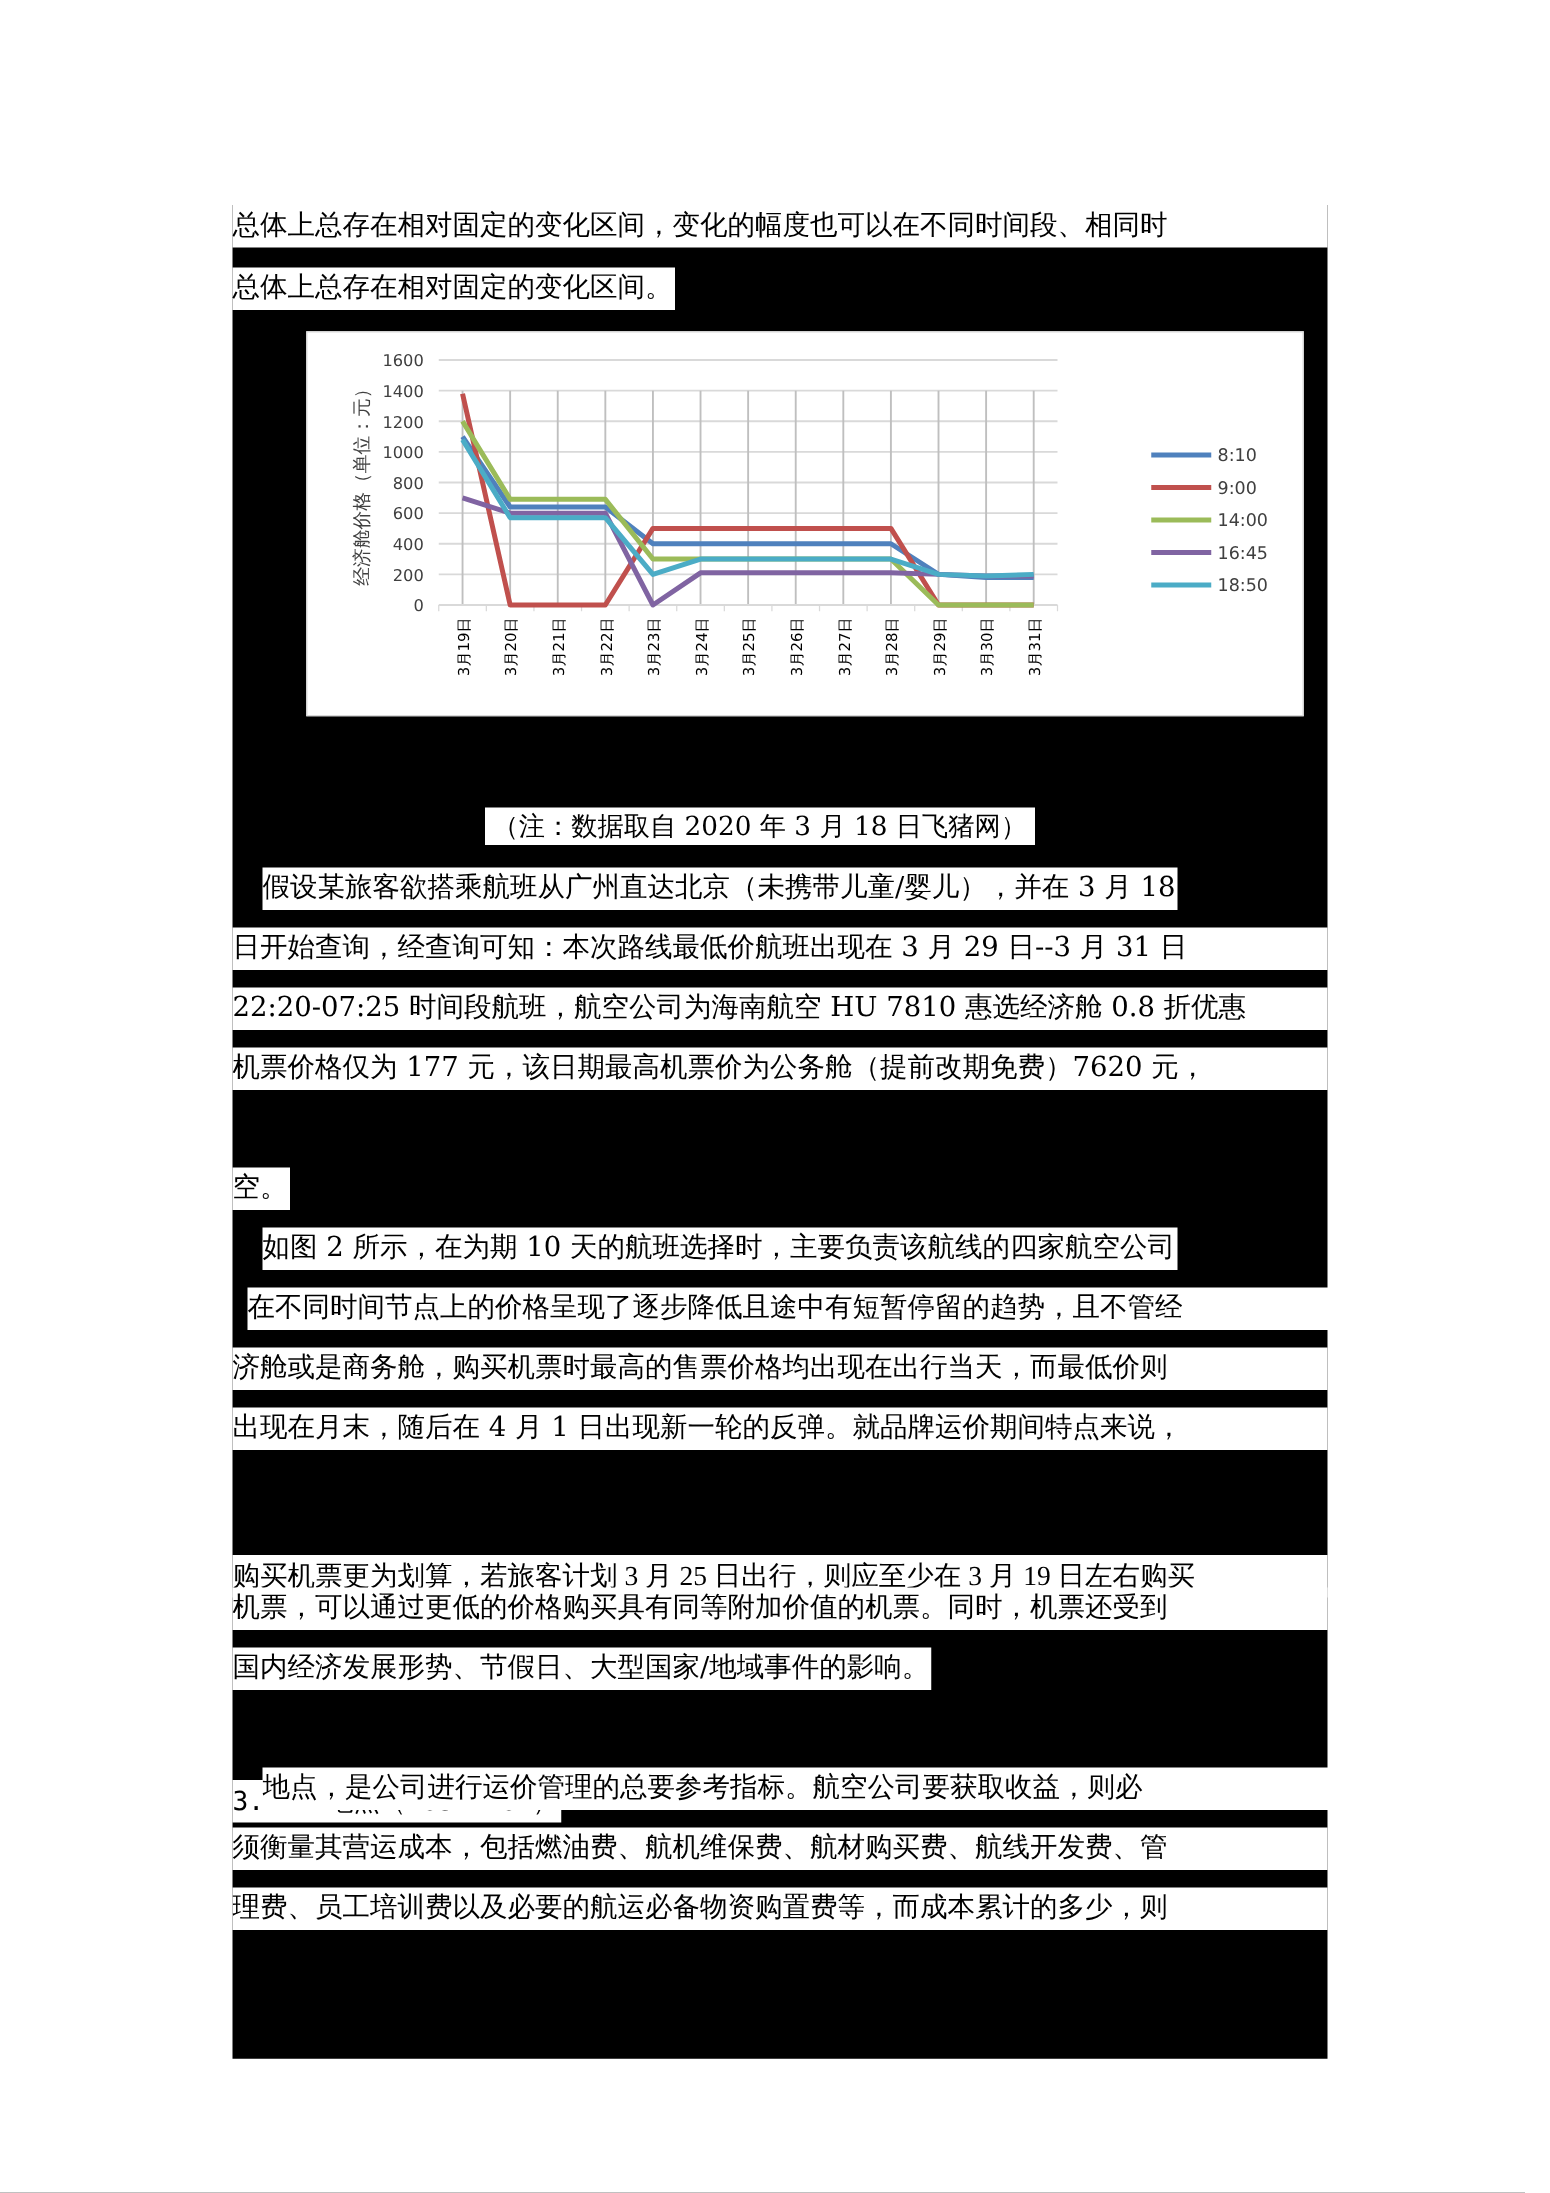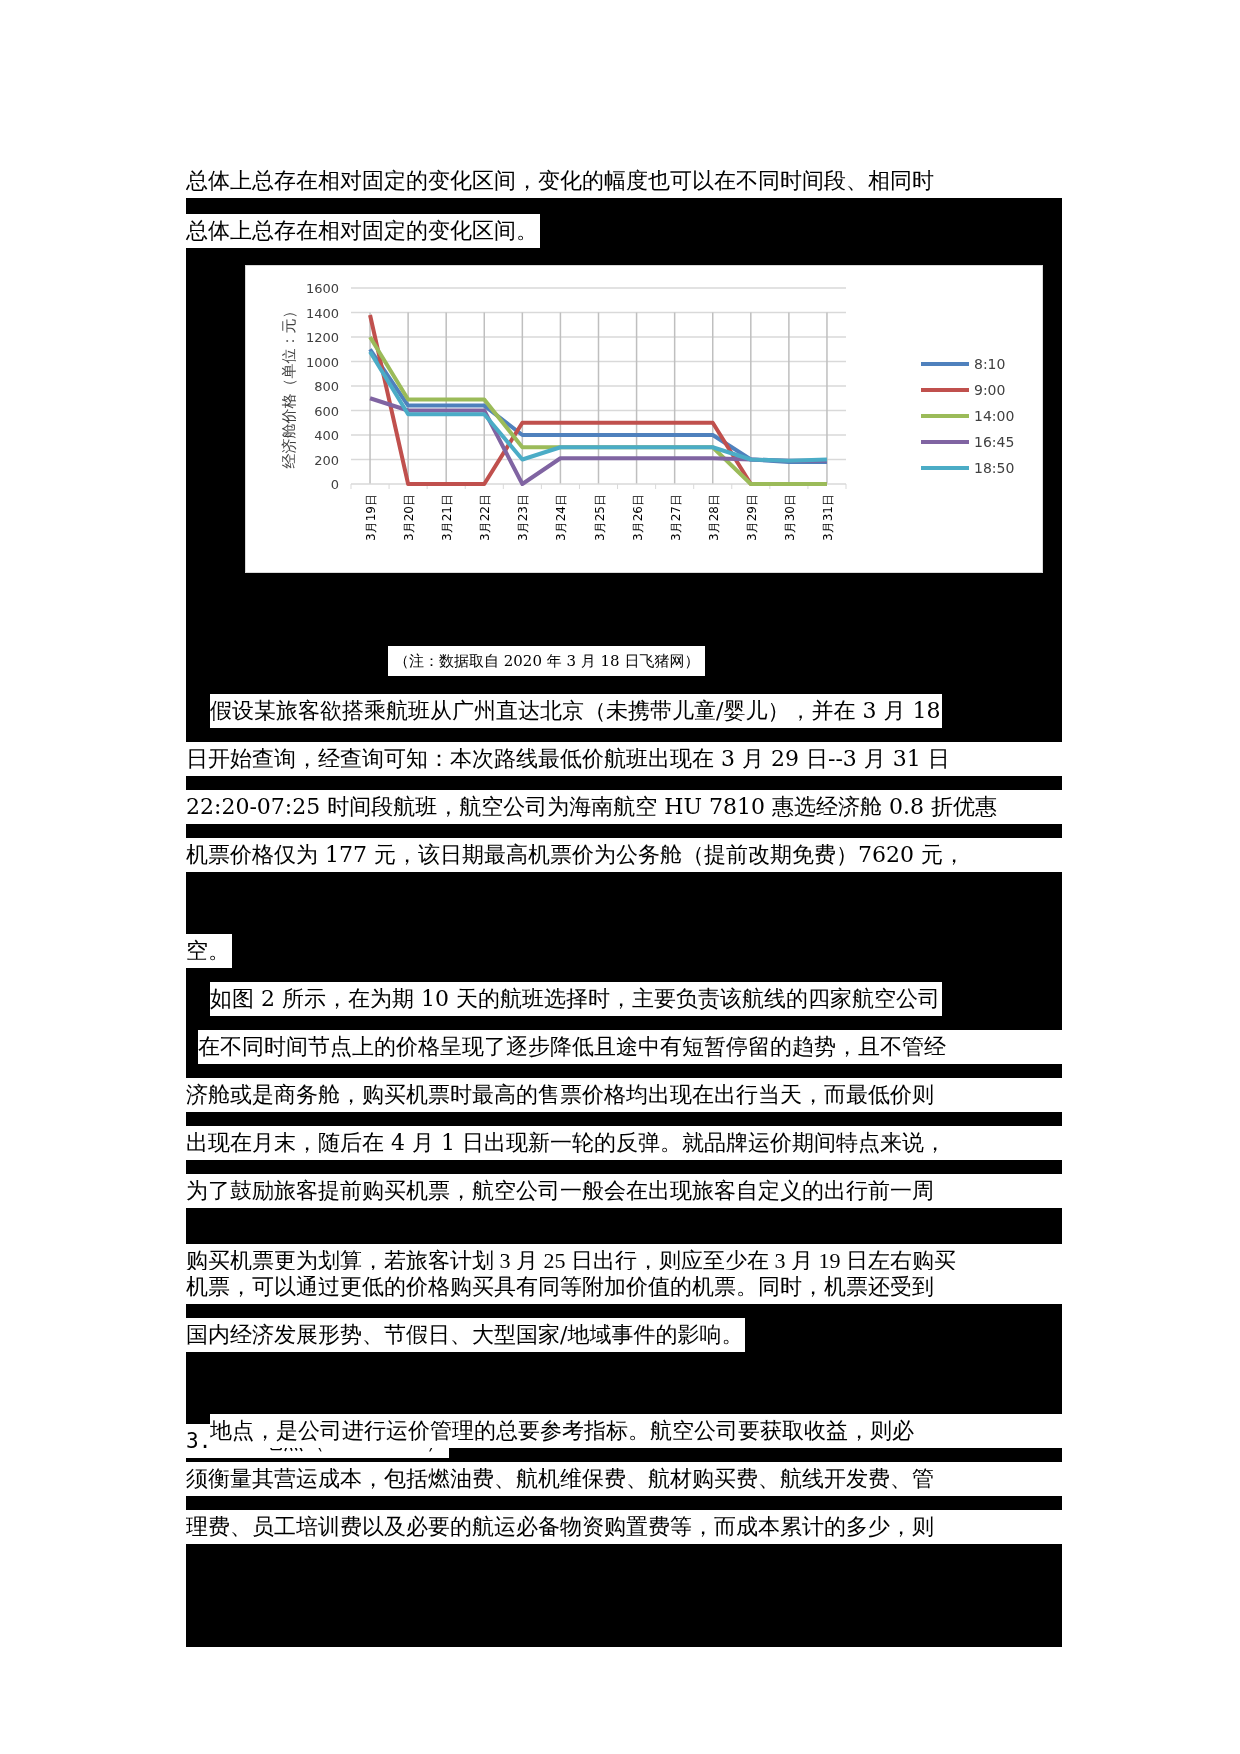--- a/index.html
+++ b/index.html
@@ -4,21 +4,21 @@
 <style>
   html, body { margin: 0; padding: 0; background: #ffffff; }
   body { width: 1240px; height: 1754px; position: relative; overflow: hidden;
          font-family: "DejaVu Serif", "Liberation Serif", serif; }
   .page { position: absolute; left: 186px; top: 164px; width: 876px; height: 1483px; background: #000000; }
   .line { position: absolute; left: 0; height: 34px; line-height: 34px; font-size: 22px;
           color: #000; white-space: nowrap; }
   .line span { background: #ffffff; display: inline-block; height: 34px; line-height: 34px; padding-right: 2px; }
   .full span { width: 874px; letter-spacing: 0px; overflow: hidden; }
   .indent { padding-left: 24px; }
-  .note { position: absolute; height: 30px; line-height: 30px; font-size: 15px; background: #fff; color:#000;
+  .note { position: absolute; height: 30px; line-height: 30px; font-size: 21px; background: #fff; color:#000;
           left: 202px; top: 482px; padding: 0 6px; white-space: nowrap; }
   .heading span { font-family: "DejaVu Sans Mono", "Liberation Mono", monospace; font-size: 21px; }
   .chart { position: absolute; left: 59px; top: 101px; width: 796px; height: 306px; background: #fff;
            border: 1px solid #d9d9d9; }
   .chart svg { display: block; }
 </style>
 </head>
 <body>
 
 <div class="page">
@@ -110,21 +110,20 @@
   <div class="line indent" style="top:530px;"><span>假设某旅客欲搭乘航班从广州直达北京（未携带儿童/婴儿），并在 3 月 18</span></div>
   <div class="line full" style="top:578px;"><span>日开始查询，经查询可知：本次路线最低价航班出现在 3 月 29 日--3 月 31 日</span></div>
   <div class="line full" style="top:626px;"><span>22:20-07:25 时间段航班，航空公司为海南航空 HU 7810 惠选经济舱 0.8 折优惠</span></div>
   <div class="line full" style="top:674px;"><span>机票价格仅为 177 元，该日期最高机票价为公务舱（提前改期免费）7620 元，</span></div>
   <div class="line" style="top:770px;"><span>空。</span></div>
 
   <div class="line indent" style="top:818px;"><span>如图 2 所示，在为期 10 天的航班选择时，主要负责该航线的四家航空公司</span></div>
   <div class="line full" style="top:866px;margin-left:12px;"><span>在不同时间节点上的价格呈现了逐步降低且途中有短暂停留的趋势，且不管经</span></div>
   <div class="line full" style="top:914px;"><span>济舱或是商务舱，购买机票时最高的售票价格均出现在出行当天，而最低价则</span></div>
   <div class="line full" style="top:962px;"><span>出现在月末，随后在 4 月 1 日出现新一轮的反弹。就品牌运价期间特点来说，</span></div>
-  <div class="line full" style="top:1010px;"><span>为了鼓励旅客提前购买机票，航空公司一般会在出现旅客自定义的出行前一周</span></div>
   <div class="line full" style="top:1080px;font-family:Liberation Serif, serif;"><span>购买机票更为划算，若旅客计划 3 月 25 日出行，则应至少在 3 月 19 日左右购买</span></div>
   <div class="line full" style="top:1106px;"><span>机票，可以通过更低的价格购买具有同等附加价值的机票。同时，机票还受到</span></div>
   <div class="line" style="top:1154px;"><span>国内经济发展形势、节假日、大型国家/地域事件的影响。</span></div>
 
   <div class="line heading" style="top:1260px;text-align:right;"><span>3.1.2  地点（Position）</span></div>
 
   <div class="line indent full" style="top:1250px;"><span>地点，是公司进行运价管理的总要参考指标。航空公司要获取收益，则必</span></div>
   <div class="line full" style="top:1298px;"><span>须衡量其营运成本，包括燃油费、航机维保费、航材购买费、航线开发费、管</span></div>
   <div class="line full" style="top:1346px;"><span>理费、员工培训费以及必要的航运必备物资购置费等，而成本累计的多少，则</span></div>
 </div>

